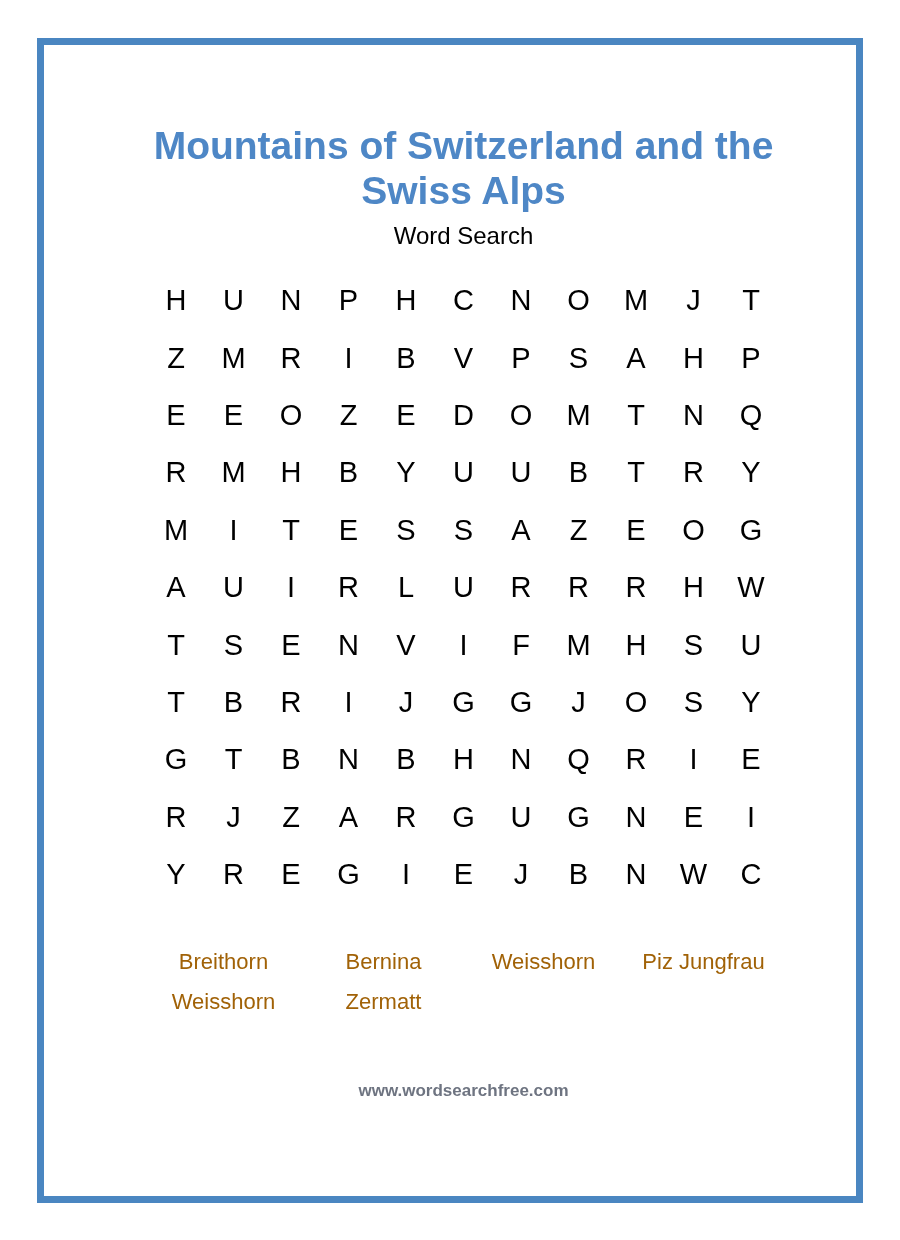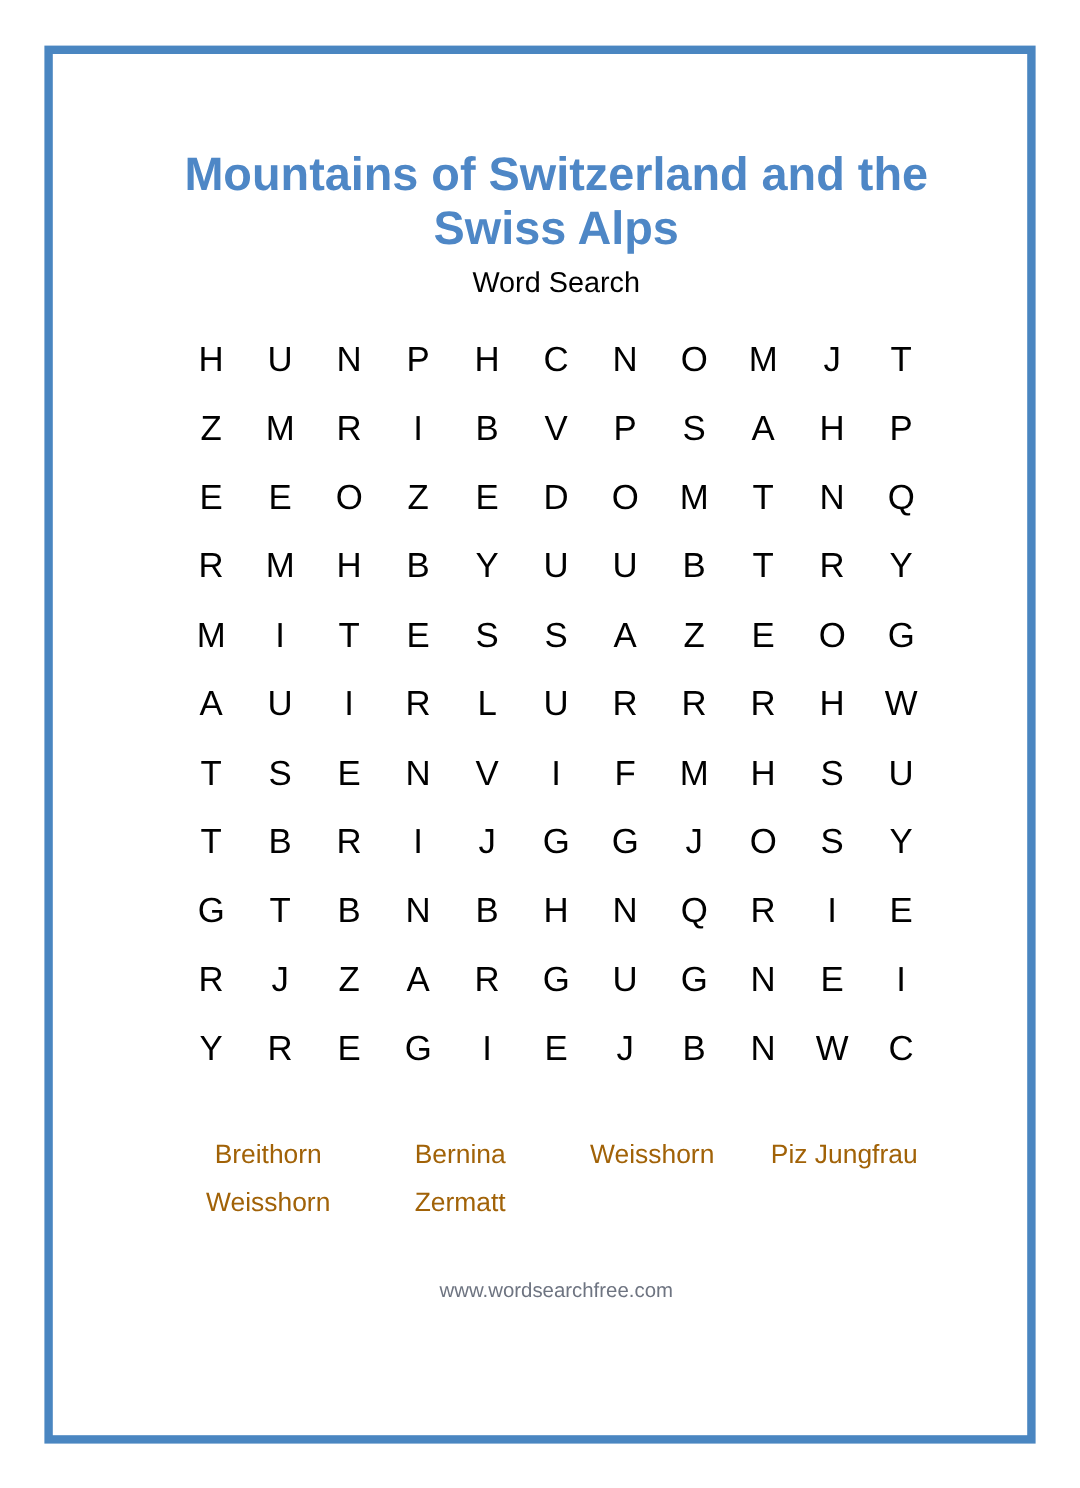--- a/index.html
+++ b/index.html
@@ -64,25 +64,26 @@
   .word-item {
     height: 40px;
     display: flex;
     align-items: center;
     justify-content: center;
     font-size: 22px;
     color: #a16207;
     white-space: nowrap;
   }
   .footer {
-    margin-top: 42px;
+    margin-top: 57px;
     font-size: 17px;
     line-height: 24px;
     color: var(--footer-gray, #6e7481);
     text-decoration: none;
+    font-weight: bold;
   }
 </style>
 </head>
 <body>
 
 <div class="frame">
   <h1 class="title">Mountains of Switzerland and the Swiss Alps</h1>
   <div class="subtitle">Word Search</div>
   <div class="letter-grid" id="letter-grid"><div class="grid-row">
         <span class="grid-cell">H</span>

